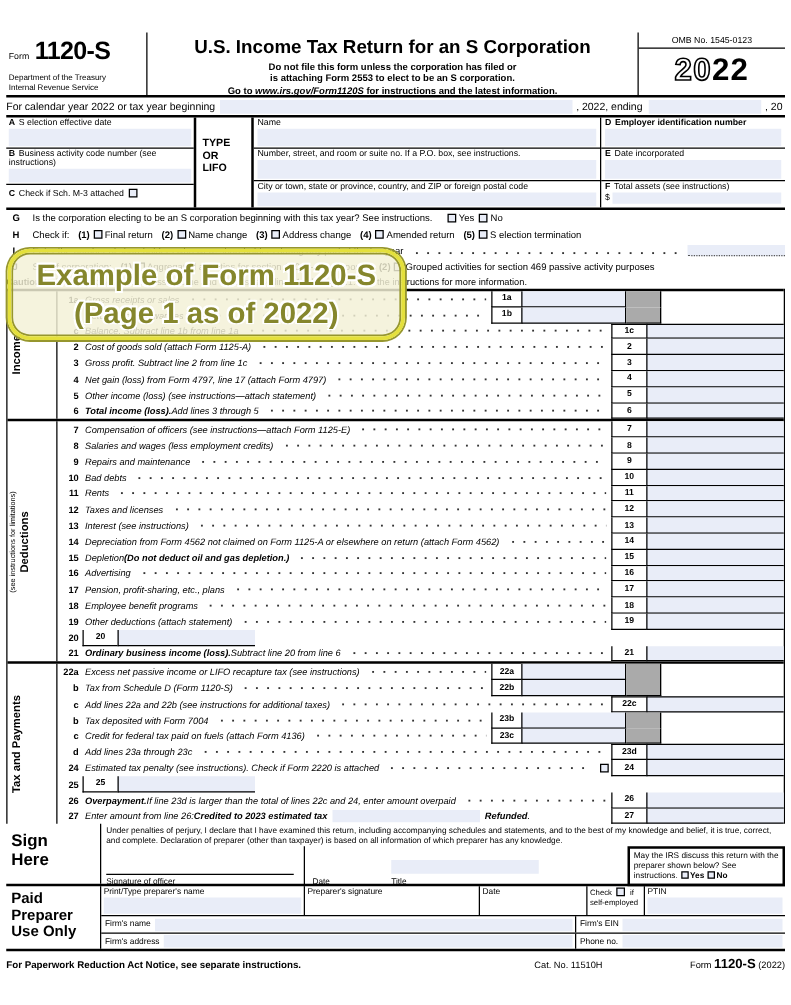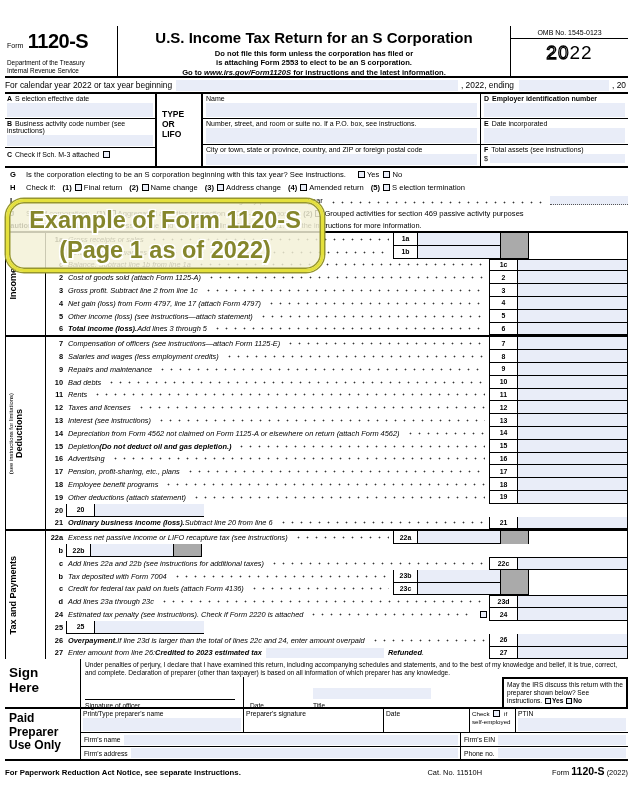--- a/index.html
+++ b/index.html
@@ -15,21 +15,21 @@
   .hdr { display:flex; height:52px; border-bottom:2.5px solid #000; }
   .hdr-left { width:113px; border-right:1.5px solid #000; display:flex; flex-direction:column; justify-content:space-between; padding:4px 2px 2px 2px; }
   .form-word { font-size:7px; }
   .form-num { font-size:20px; font-weight:bold; letter-spacing:-0.5px; }
   .dept { font-size:6.4px; line-height:7.4px; }
   .hdr-center { flex:1; text-align:center; padding-top:3px; }
   .hdr-title { font-size:15px; font-weight:bold; }
   .hdr-sub { font-size:7.6px; font-weight:bold; line-height:9.3px; margin-top:3px; }
   .hdr-right { width:118px; border-left:1.5px solid #000; text-align:center; }
   .omb { font-size:7px; padding:3px 0 2px 0; border-bottom:1px solid #000; }
-  .year { font-size:19px; font-weight:normal; padding-top:3px; letter-spacing:1px; }
+  .year { font-size:25px; font-weight:bold; padding-top:3px; letter-spacing:1px; }
   .year-outline { color:#fff; -webkit-text-stroke:1.3px #000; }
 
   
   .cal { display:flex; align-items:center; height:16px; border-bottom:2.5px solid #000; font-size:8.4px; }
   .cal .cfield { height:11px; }
   .cf1 { flex:1; margin-left:4px; }
   .cf2 { width:90px; margin-left:3px; }
   .cal-end { margin:0 2px 0 3px; }
 
   
@@ -497,20 +497,24 @@
               <span>Excess net passive income or LIFO recapture tax (see instructions)</span>
               <div class="leaders"></div>
             </div>
             <div class="iref">22a</div>
             <div class="ifield"></div>
             <div class="gray"></div>
             <div class="lblank"></div>
           </div>
           <div class="line-row inner">
             <div class="lnum">b</div>
+            <div class="ldesc">
+              <span>Tax from Schedule D (Form 1120-S)</span>
+              <div class="leaders"></div>
+            </div>
             <div class="iref">22b</div>
             <div class="ifield"></div>
             <div class="gray g-end"></div>
             <div class="lblank"></div>
           </div>
           <div class="line-row std tb">
             <div class="lnum">c</div>
             <div class="ldesc">
               <span>Add lines 22a and 22b (see instructions for additional taxes)</span>
               <div class="leaders"></div>

